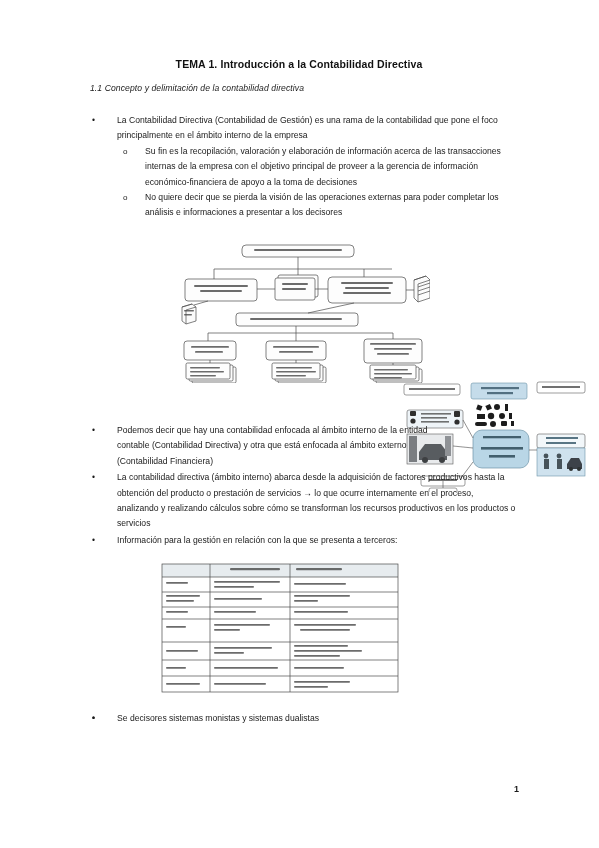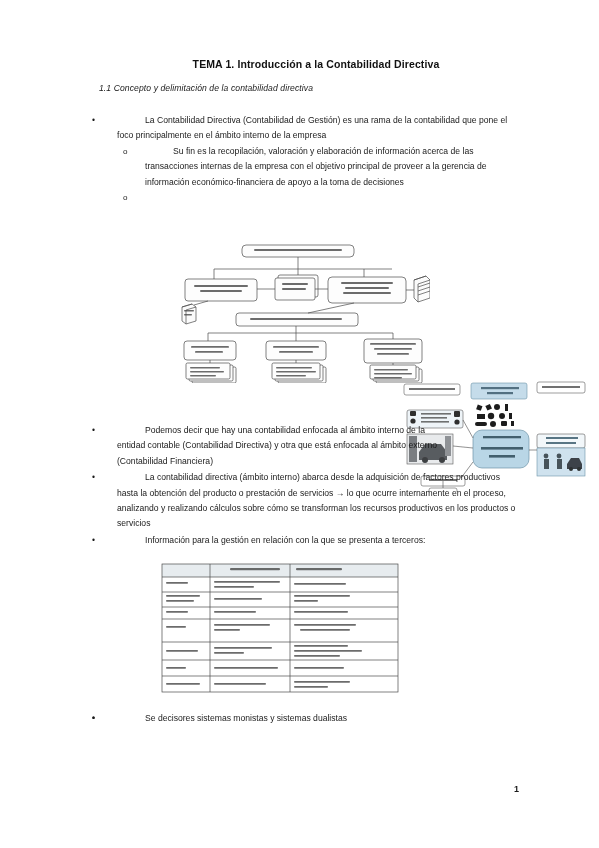--- a/index.html
+++ b/index.html
@@ -15,39 +15,39 @@
   .page {
     position: relative;
     width: 599px;
     height: 848px;
     background: #ffffff;
     overflow: hidden;
     box-sizing: border-box;
   }
   .content {
     position: absolute;
-    left: 99px;
+    left: 82px;
     top: 58px;
     width: 434px;
   }
 
   
   .doc-title {
     text-align: center;
     font-size: 10.5px;
     font-weight: bold;
     letter-spacing: 0.01em;
     margin: 0 0 13px 0;
     color: #111;
   }
   .sub-heading {
     font-size: 8.6px;
     font-style: italic;
     font-weight: normal;
-    margin: 0 0 11px 0;
+    margin: 0 0 11px 8px;
     color: #1a1a1a;
     letter-spacing: 0.01em;
   }
 
   
   ul.lvl1 {
     list-style: none;
     margin: 0;
     padding: 0;
   }
@@ -78,21 +78,21 @@
     line-height: 15.4px;
     color: #1a1a1a;
   }
   ul.lvl2 > li > .blt {
     position: absolute;
     left: 6px;
     top: 0;
     font-size: 8.1px;
     line-height: 15.4px;
   }
-  .txt { display: inline; margin-left: 28px; }
+  .txt { display: inline; }
 
   
   .fig-hier {
     position: absolute;
     left: 178px;
     top: 243px;
     width: 252px;
     height: 140px;
   }
   .fig-hier svg { display: block; }
@@ -149,20 +149,21 @@
       <li>
         <span class="blt">•</span>
         <span class="txt">La Contabilidad Directiva (Contabilidad de Gestión) es una rama de la contabilidad que pone el foco principalmente en el ámbito interno de la empresa</span>
         <ul class="lvl2">
           <li>
             <span class="blt">o</span>
             <span class="txt">Su fin es la recopilación, valoración y elaboración de información acerca de las transacciones internas de la empresa con el objetivo principal de proveer a la gerencia de información económico-financiera de apoyo a la toma de decisiones</span>
           </li>
           <li>
             <span class="blt">o</span>
+            <span class="txt">No quiere decir que se pierda la visión de las operaciones externas para poder completar los análisis e informaciones a presentar a los decisores</span>
           </li>
         </ul>
       </li>
     </ul>
   </div>
 
   <div class="fig-hier">
     <svg width="252" height="140" viewBox="0 0 252 140">
       <defs>
         <filter id="scanblur" x="-20%" y="-20%" width="140%" height="140%">

